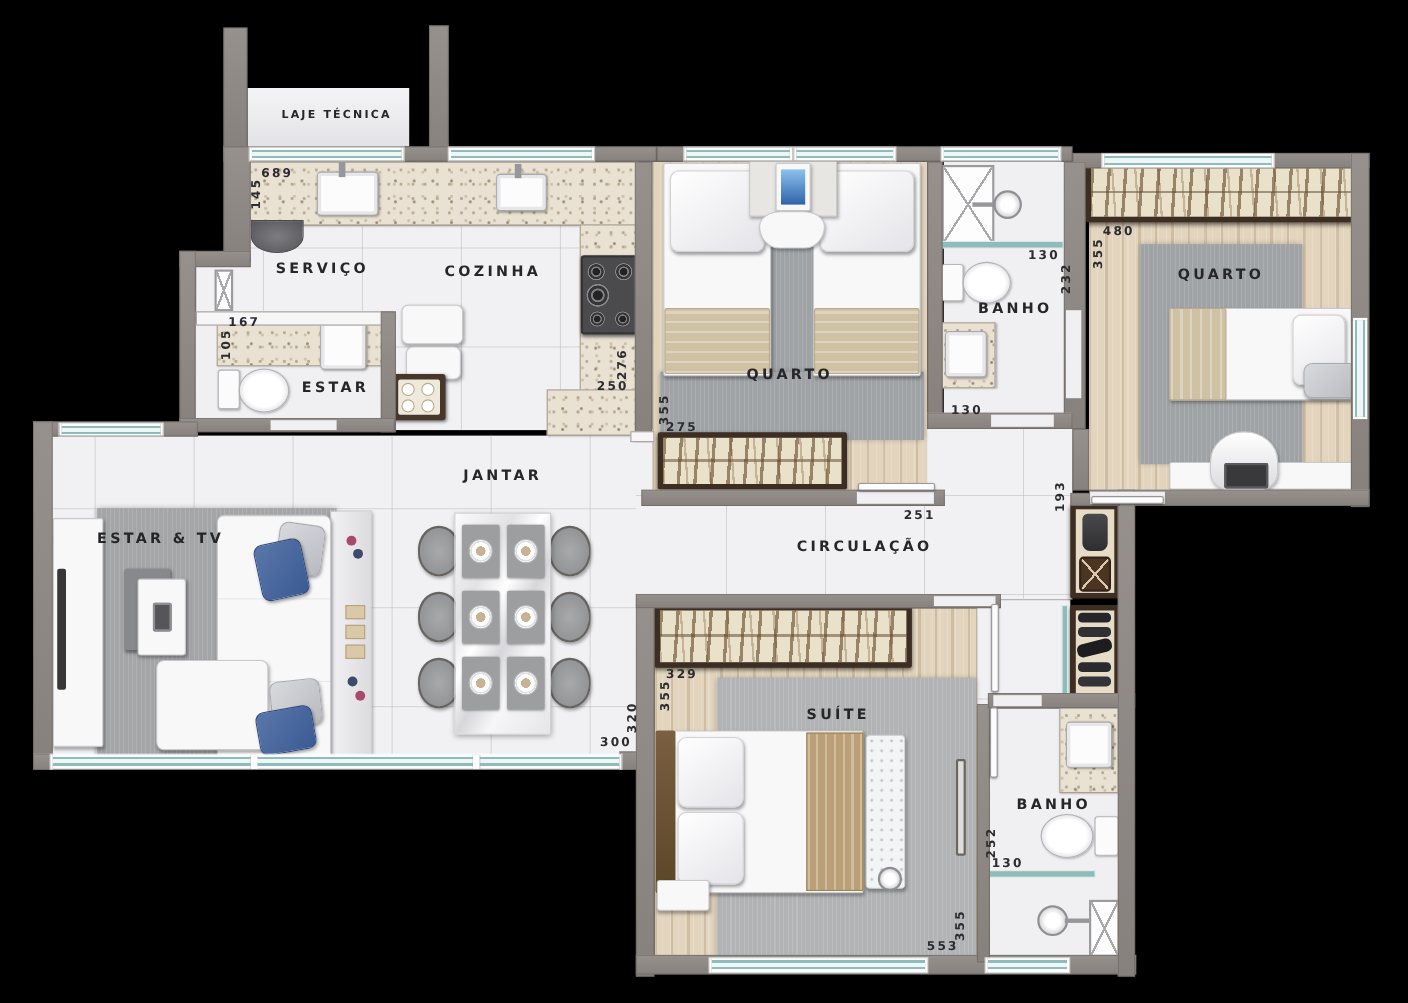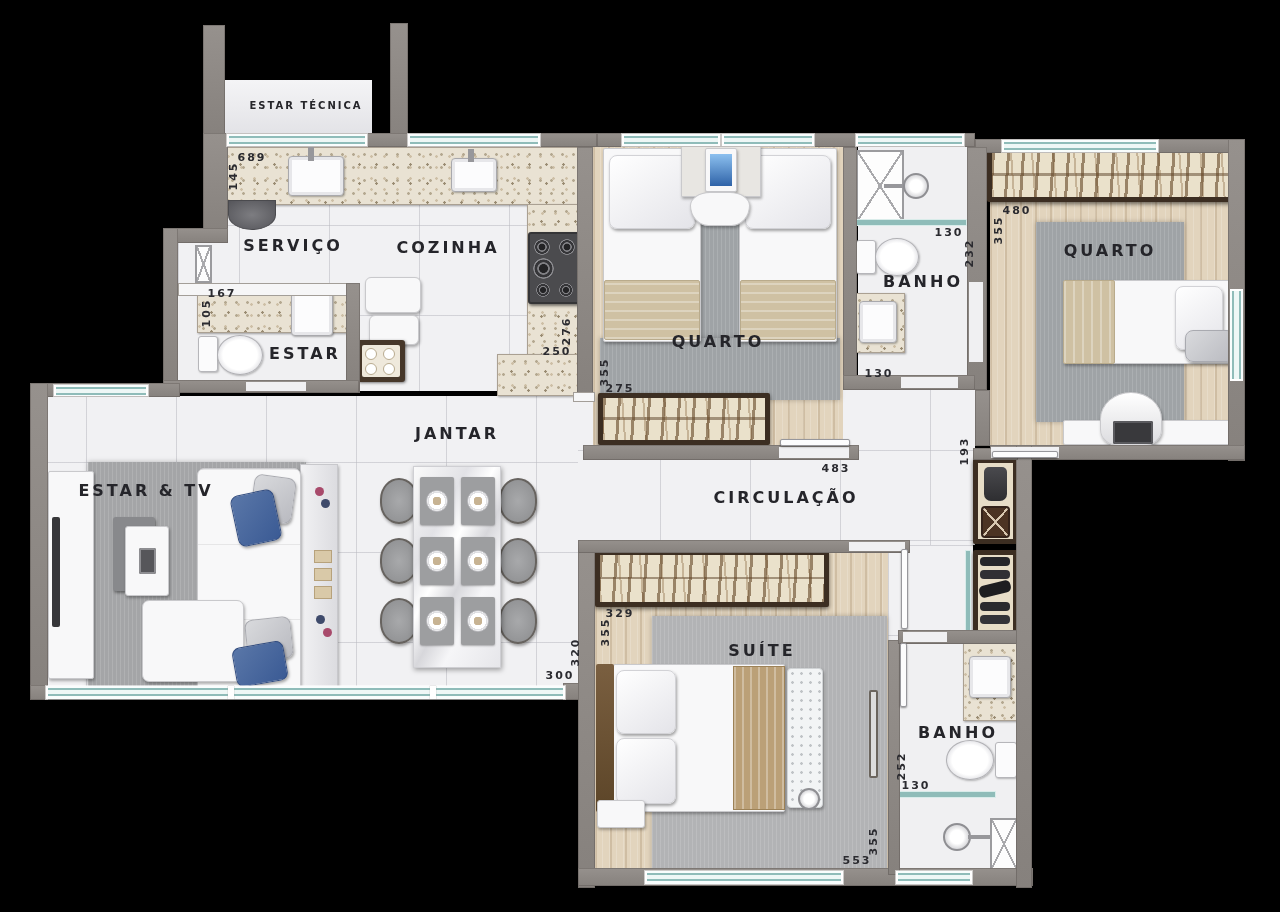--- a/index.html
+++ b/index.html
@@ -35,21 +35,21 @@
 .chair{position:absolute;background:radial-gradient(#a8a9ab,#8b8c8e);border:2px solid #67635f;border-radius:50%/46%;box-shadow:1px 2px 3px rgba(0,0,0,.35)}
 .mat{position:absolute;background:#9d9ea0;border-radius:2px;box-shadow:0 1px 2px rgba(0,0,0,.3)}
 .plate{position:absolute;background:radial-gradient(#c7b393 30%,#ffffff 32% 56%,#e0e0e3 58% 66%,#fbfbfc 68%);border:1px solid #b9b9bd;border-radius:50%}
 .gloss{position:absolute;background:linear-gradient(118deg,#fafafa 0%,#e2e2e6 28%,#ffffff 42%,#d7d7db 56%,#f6f6f8 70%,#e6e6ea 100%);border:1px solid #cfcfd3;box-shadow:1px 2px 5px rgba(0,0,0,.35)}
 .toiletc{position:absolute;background:#fbfbfc;border:1px solid #b6b6ba;border-radius:3px;box-shadow:1px 1px 2px rgba(0,0,0,.25)}
 .toiletb{position:absolute;background:radial-gradient(#ffffff 55%,#e9e9ec 70%,#f6f6f8);border:1px solid #b1b1b5;border-radius:50%;box-shadow:1px 1px 2px rgba(0,0,0,.25)}
 .sink{position:absolute;background:#fcfcfd;border:1px solid #a9a9ad;border-radius:4px;box-shadow:inset 0 0 0 3px #e7e7ea,1px 1px 2px rgba(0,0,0,.3)}
 .headc{position:absolute;background:radial-gradient(#ffffff 40%,#d9d9dc 70%);border:2px solid #8f8f93;border-radius:50%}
 .bar{position:absolute;background:#97979b}
 .dot{position:absolute;border-radius:50%}
-.lbl{position:absolute;font-weight:700;font-size:16px;letter-spacing:3px;color:#25252a;white-space:nowrap;transform:translate(-50%,-50%)}
+.lbl{position:absolute;font-weight:700;font-size:13px;letter-spacing:3px;color:#25252a;white-space:nowrap;transform:translate(-50%,-50%)}
 .sm{font-size:10px;letter-spacing:2px}
 .dim{position:absolute;font-weight:700;font-size:11px;letter-spacing:2px;color:#2b2b30;white-space:nowrap;transform:translate(-50%,-50%)}
 .dimv{transform:translate(-50%,-50%) rotate(-90deg)}
 </style>
 </head>
 <body>
 
 <div class="stage">
 
   <div class="plain" style="left:225px;top:80px;width:147px;height:53px;background:linear-gradient(#f4f4f6,#e3e3e7)"></div>
@@ -265,21 +265,21 @@
   <div class="win" style="left:856px;top:134px;width:108px;height:12px"></div>
   <div class="win" style="left:1002px;top:140px;width:156px;height:12px"></div>
   <div class="winv" style="left:1230px;top:289px;width:13px;height:92px"></div>
   <div class="win" style="left:54px;top:385px;width:94px;height:11px"></div>
   <div class="win" style="left:46px;top:686px;width:519px;height:13px"></div>
   <div class="abs" style="left:228px;top:686px;width:6px;height:13px;background:#fff;box-shadow:0 0 1px #999"></div>
   <div class="abs" style="left:430px;top:686px;width:6px;height:13px;background:#fff;box-shadow:0 0 1px #999"></div>
   <div class="win" style="left:645px;top:871px;width:198px;height:13px"></div>
   <div class="win" style="left:896px;top:871px;width:76px;height:13px"></div>
 
-  <div class="lbl sm" style="left:306px;top:105px">ESTAR TÉCNICA</div>
+  <div class="lbl sm" style="left:306px;top:105px">LAJE TÉCNICA</div>
   <div class="lbl" style="left:293px;top:245px">SERVIÇO</div>
   <div class="lbl" style="left:448px;top:247px">COZINHA</div>
   <div class="lbl" style="left:305px;top:353px">ESTAR</div>
   <div class="lbl" style="left:718px;top:341px">QUARTO</div>
   <div class="lbl" style="left:923px;top:281px">BANHO</div>
   <div class="lbl" style="left:1110px;top:250px">QUARTO</div>
   <div class="lbl" style="left:146px;top:490px">ESTAR &amp; TV</div>
   <div class="lbl" style="left:457px;top:433px">JANTAR</div>
   <div class="lbl" style="left:786px;top:497px">CIRCULAÇÃO</div>
   <div class="lbl" style="left:762px;top:650px">SUÍTE</div>
@@ -291,21 +291,21 @@
   <div class="dim dimv" style="left:206px;top:313px">105</div>
   <div class="dim dimv" style="left:566px;top:331px">276</div>
   <div class="dim" style="left:557px;top:351px">250</div>
   <div class="dim dimv" style="left:604px;top:372px">355</div>
   <div class="dim" style="left:620px;top:388px">275</div>
   <div class="dim" style="left:879px;top:373px">130</div>
   <div class="dim" style="left:949px;top:232px">130</div>
   <div class="dim dimv" style="left:969px;top:253px">232</div>
   <div class="dim" style="left:1017px;top:210px">480</div>
   <div class="dim dimv" style="left:998px;top:230px">355</div>
-  <div class="dim" style="left:836px;top:468px">483</div>
+  <div class="dim" style="left:836px;top:468px">251</div>
   <div class="dim dimv" style="left:964px;top:451px">193</div>
   <div class="dim" style="left:620px;top:613px">329</div>
   <div class="dim dimv" style="left:605px;top:632px">355</div>
   <div class="dim dimv" style="left:575px;top:652px">320</div>
   <div class="dim" style="left:560px;top:675px">300</div>
   <div class="dim dimv" style="left:901px;top:766px">252</div>
   <div class="dim" style="left:916px;top:785px">130</div>
   <div class="dim dimv" style="left:873px;top:841px">355</div>
   <div class="dim" style="left:857px;top:860px">553</div>
 

